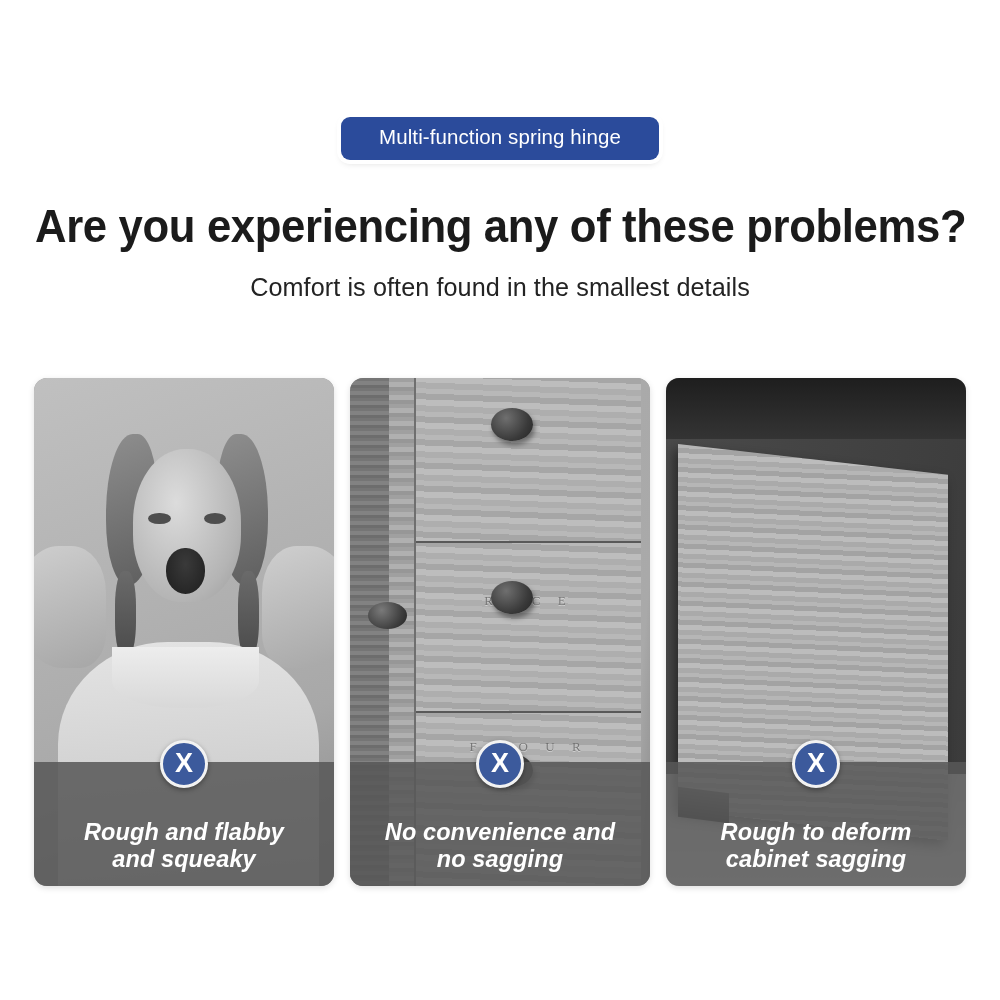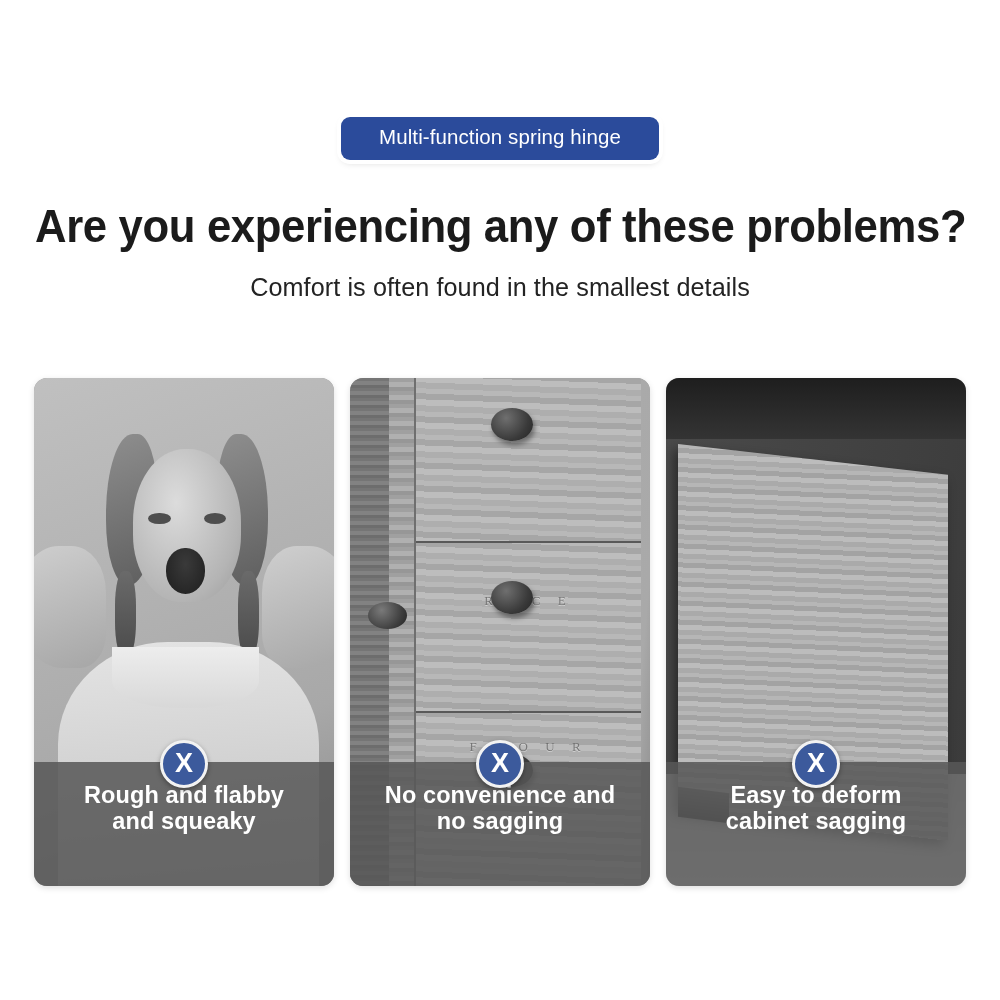--- a/index.html
+++ b/index.html
@@ -212,23 +212,24 @@
     background:linear-gradient(#cfcfcf,#eeeeee);
   }
 
   
   .caption {
     position:absolute;
     left:0; right:0; bottom:0;
     height:124px;
     background:rgba(87,87,87,0.86);
     display:flex;
-    align-items:flex-start;
+    align-items:flex-end;
     justify-content:center;
     padding:20px 24px 14px;
+    font-style:italic;
   }
   .caption-text {
     color:#ffffff;
     text-align:center;
     font-size:23.5px;
     font-weight:bold;
     line-height:1.12;
     letter-spacing:0.1px;
     white-space:pre-line;
   }
@@ -323,19 +324,19 @@
         <div class="topshelf"></div>
         <div class="base"></div>
         <div class="hinge-top"></div>
         <div class="panel"></div>
         <div class="hinge-bot"></div>
       </div>
       <div class="x-badge">
         <span>X</span>
       </div>
       <div class="caption">
-        <div class="caption-text">Easy to deform
+        <div class="caption-text">Rough to deform
 cabinet sagging</div>
       </div>
     </div>
 
   </div>
 </div>
 
 </body></html>

